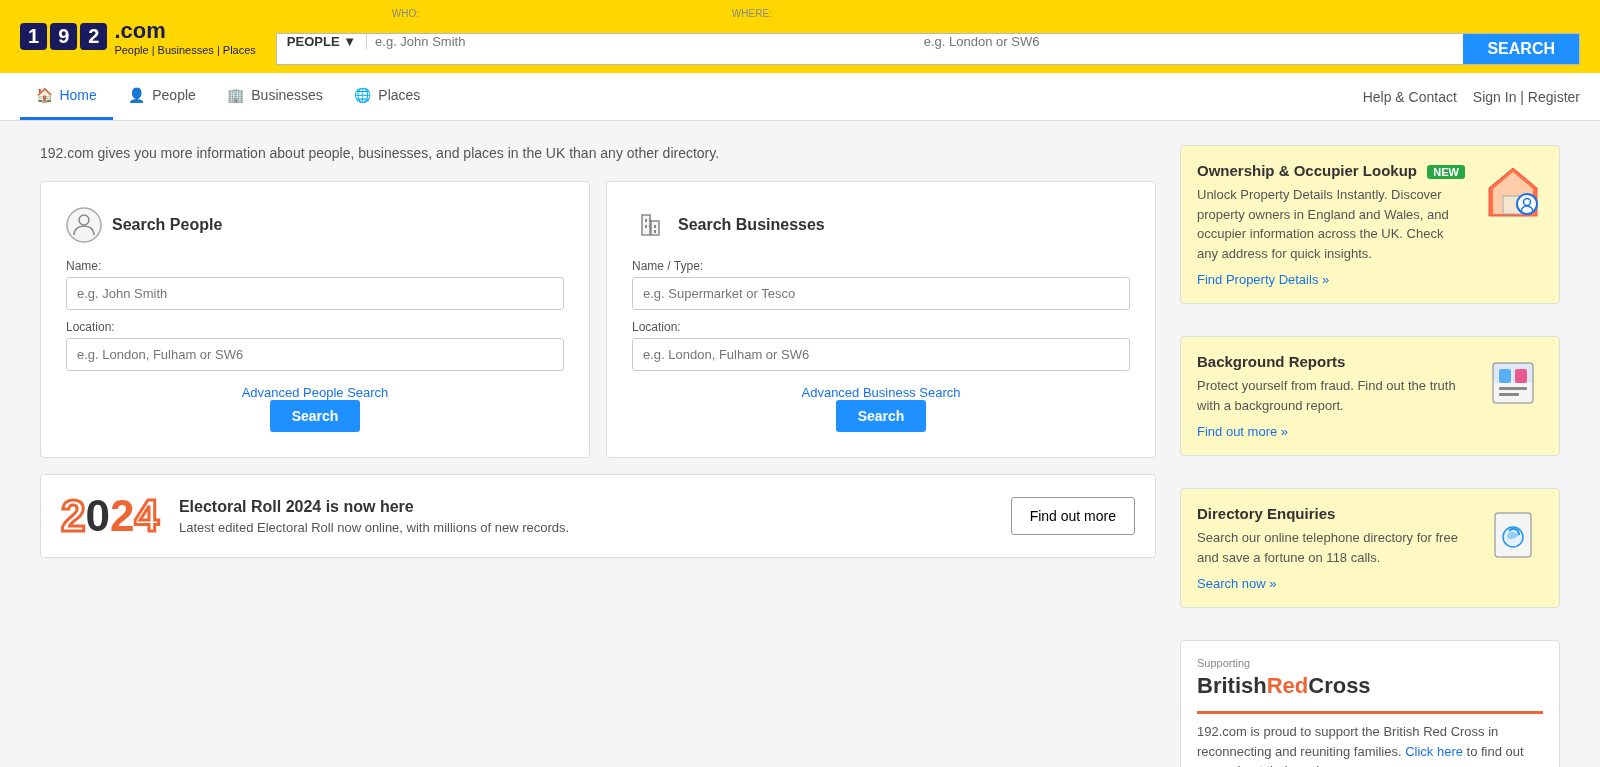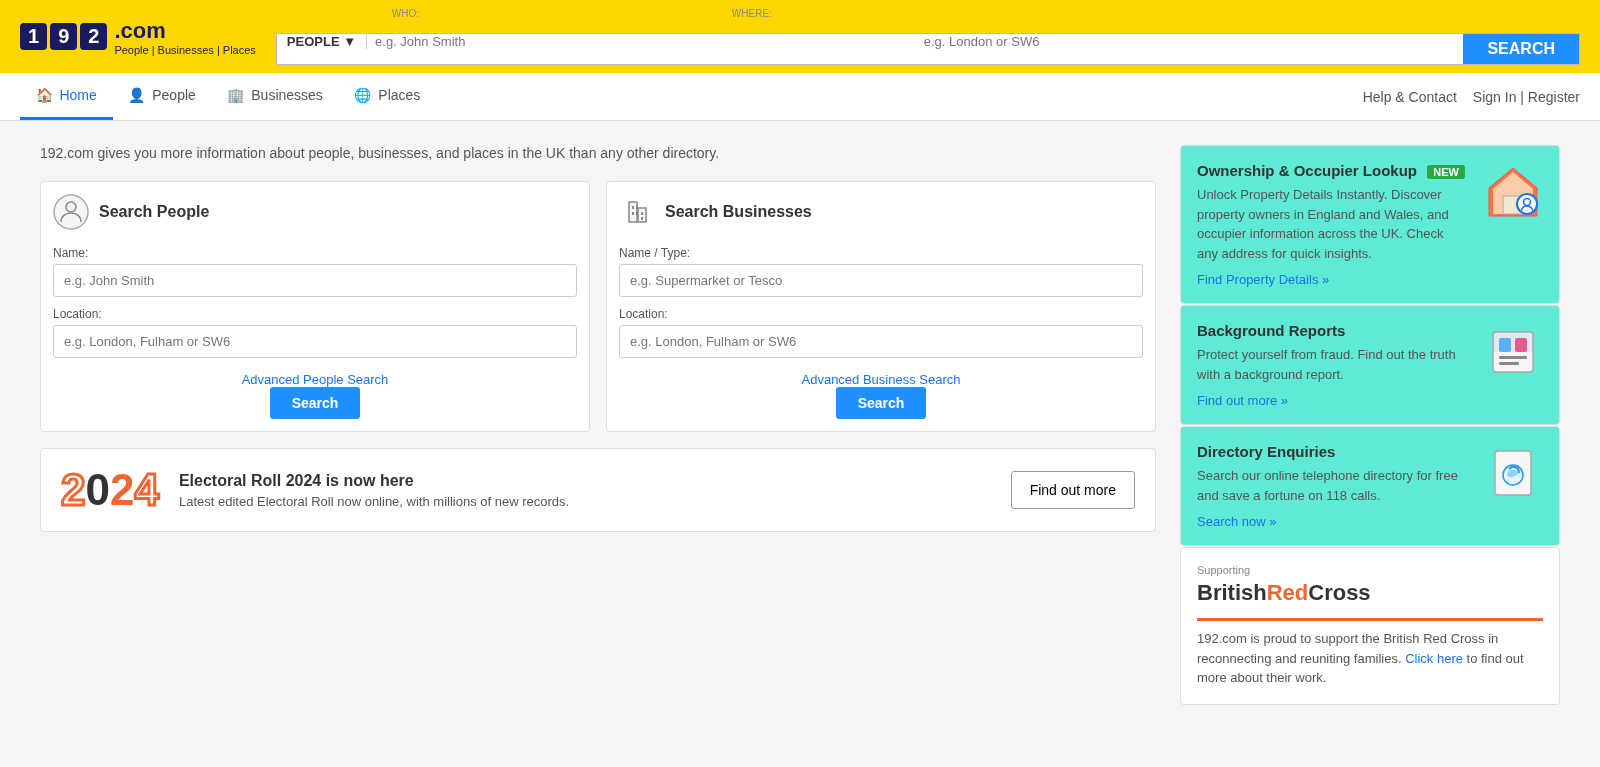--- a/index.html
+++ b/index.html
@@ -28,40 +28,40 @@
     
     .main { padding: 24px 20px; max-width: 1560px; margin: 0 auto; display: flex; gap: 24px; }
     .main-left { flex: 1; }
     .main-right { width: 380px; flex-shrink: 0; }
 
     .page-title { font-size: 26px; font-weight: bold; margin-bottom: 8px; }
     .page-desc { font-size: 14px; color: #555; margin-bottom: 20px; }
 
     
     .search-cards { display: flex; gap: 16px; margin-bottom: 16px; }
-    .search-card { flex: 1; background: white; border: 1px solid #ddd; border-radius: 4px; padding: 12px; }
+    .search-card { flex: 1; background: white; border: 1px solid #ddd; border-radius: 4px; padding: 25px; }
     .card-header { display: flex; align-items: center; gap: 10px; margin-bottom: 16px; }
     .card-icon { width: 36px; height: 36px; }
     .card-title { font-size: 16px; font-weight: bold; color: #333; }
     .field-group { margin-bottom: 10px; }
     .field-label { font-size: 12px; color: #555; margin-bottom: 4px; }
     .field-input { width: 100%; border: 1px solid #ccc; border-radius: 3px; padding: 8px 10px; font-size: 13px; color: #999; outline: none; }
     .card-footer { display: flex; justify-content: space-between; align-items: center; margin-top: 14px; flex-direction: column; }
     .adv-link { color: #1a73e8; font-size: 13px; text-decoration: none; cursor: pointer; }
     .search-card-btn { background: #1E90FF; color: white; border: none; padding: 8px 22px; font-size: 14px; font-weight: bold; cursor: pointer; border-radius: 3px; }
 
     
     .electoral-banner { background: white; border: 1px solid #ddd; border-radius: 4px; padding: 16px 20px; display: flex; align-items: center; gap: 20px; }
     .electoral-text { flex: 1; }
     .electoral-title { font-size: 16px; font-weight: bold; margin-bottom: 4px; }
     .electoral-desc { font-size: 13px; color: #555; }
     .electoral-btn { border: 1px solid #999; background: white; padding: 10px 18px; font-size: 14px; cursor: pointer; border-radius: 3px; white-space: nowrap; }
 
     
-    .sidebar-section { background: #5eead4; border: 1px solid #ddd; border-radius: 4px; padding: 16px; margin-bottom: 1px; display: flex; gap: 16px; align-items: flex-start; }
+    .sidebar-section { background: #fef9c3; border: 1px solid #ddd; border-radius: 4px; padding: 16px; margin-bottom: 32px; display: flex; gap: 16px; align-items: flex-start; }
     .sidebar-section-content { flex: 1; }
     .sidebar-section-title { font-size: 15px; font-weight: bold; margin-bottom: 6px; }
     .new-badge { background: #28a745; color: white; font-size: 11px; font-weight: bold; padding: 1px 6px; border-radius: 3px; margin-left: 6px; vertical-align: middle; }
     .sidebar-section-desc { font-size: 13px; color: #555; margin-bottom: 8px; line-height: 1.5; }
     .sidebar-link { color: #1a73e8; font-size: 13px; text-decoration: none; cursor: pointer; }
     .sidebar-icon { width: 60px; height: 60px; flex-shrink: 0; display: flex; align-items: center; justify-content: center; }
 
     
     .brc-section { background: white; border: 1px solid #ddd; border-radius: 4px; padding: 16px; }
     .brc-supporting { font-size: 11px; color: #888; margin-bottom: 4px; }

